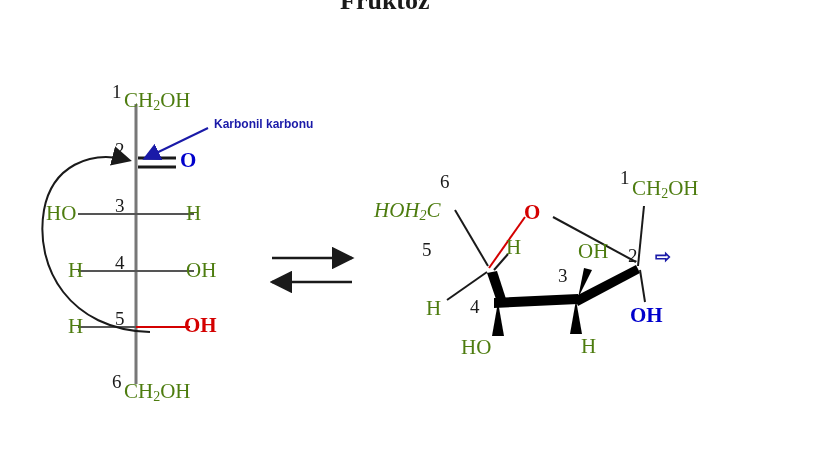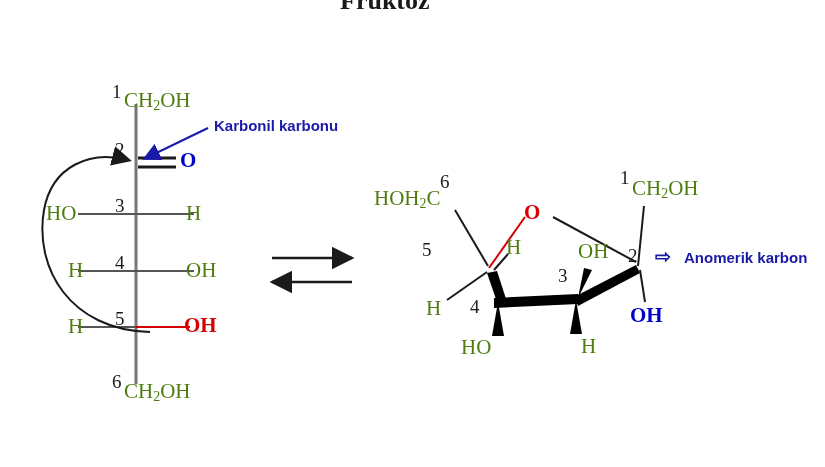--- a/index.html
+++ b/index.html
@@ -9,21 +9,21 @@
     font-family:"Liberation Serif", serif;
     position:relative;
     overflow:hidden;
   }
   .canvas{position:absolute;left:0;top:0;width:825px;height:467px;}
   .lbl{position:absolute;white-space:nowrap;line-height:1;}
   .num{font-size:19px;color:#1a1a1a;}
   .atom{font-size:21px;color:#4d7c0f;}
   .atom-blue{font-size:21px;color:#0000cc;font-weight:bold;}
   .atom-red{font-size:21px;color:#d40000;font-weight:bold;}
-  .ann-blue{font-size:15px;color:#1a1aa8;font-weight:bold;font-family:"Liberation Sans",sans-serif;}
+  .ann-blue{font-size:12px;color:#1a1aa8;font-weight:bold;font-family:"Liberation Sans",sans-serif;}
   .title{font-size:26px;color:#1a1a1a;font-weight:bold;}
   .sub{font-size:14px;}
 </style>
 </head>
 <body>
 
 <div class="canvas">
 
   <div class="lbl title" style="left:340px;top:-12px;">Fruktoz</div>
 
@@ -146,21 +146,21 @@
   <div class="lbl atom" style="left:68px;top:316px;">H</div>
   <div class="lbl atom-red" style="left:184px;top:315px;">OH</div>
 
   <div class="lbl num" style="left:112px;top:372px;">6</div>
   <div class="lbl atom" style="left:124px;top:381px;">
     <span>CH</span><span class="sub" style="vertical-align:-3px;">2</span><span>OH</span>
   </div>
 
   <div class="lbl ann-blue" style="left:214px;top:118px;">Karbonil karbonu</div>
 
-  <div class="lbl atom" style="left:374px;top:188px;">
+  <div class="lbl atom" style="left:374px;top:200px;font-style:italic;">
     <span>HOH</span><span class="sub" style="vertical-align:-3px;">2</span><span>C</span>
   </div>
   <div class="lbl num" style="left:440px;top:172px;">6</div>
 
   <div class="lbl num" style="left:422px;top:240px;">5</div>
   <div class="lbl atom" style="left:506px;top:237px;">H</div>
   <div class="lbl atom" style="left:426px;top:298px;">H</div>
 
   <div class="lbl atom-red" style="left:524px;top:202px;">O</div>
 
@@ -173,15 +173,14 @@
 
   <div class="lbl num" style="left:628px;top:246px;">2</div>
   <div class="lbl atom-blue" style="left:630px;top:305px;">OH</div>
 
   <div class="lbl num" style="left:620px;top:168px;">1</div>
   <div class="lbl atom" style="left:632px;top:178px;">
     <span>CH</span><span class="sub" style="vertical-align:-3px;">2</span><span>OH</span>
   </div>
 
   <div class="lbl ann-blue" style="left:655px;top:247px;font-size:19px;">⇨</div>
-  <div class="lbl ann-blue" style="left:684px;top:250px;">Anomerik karbon</div>
 
 </div>
 
 </body></html>

